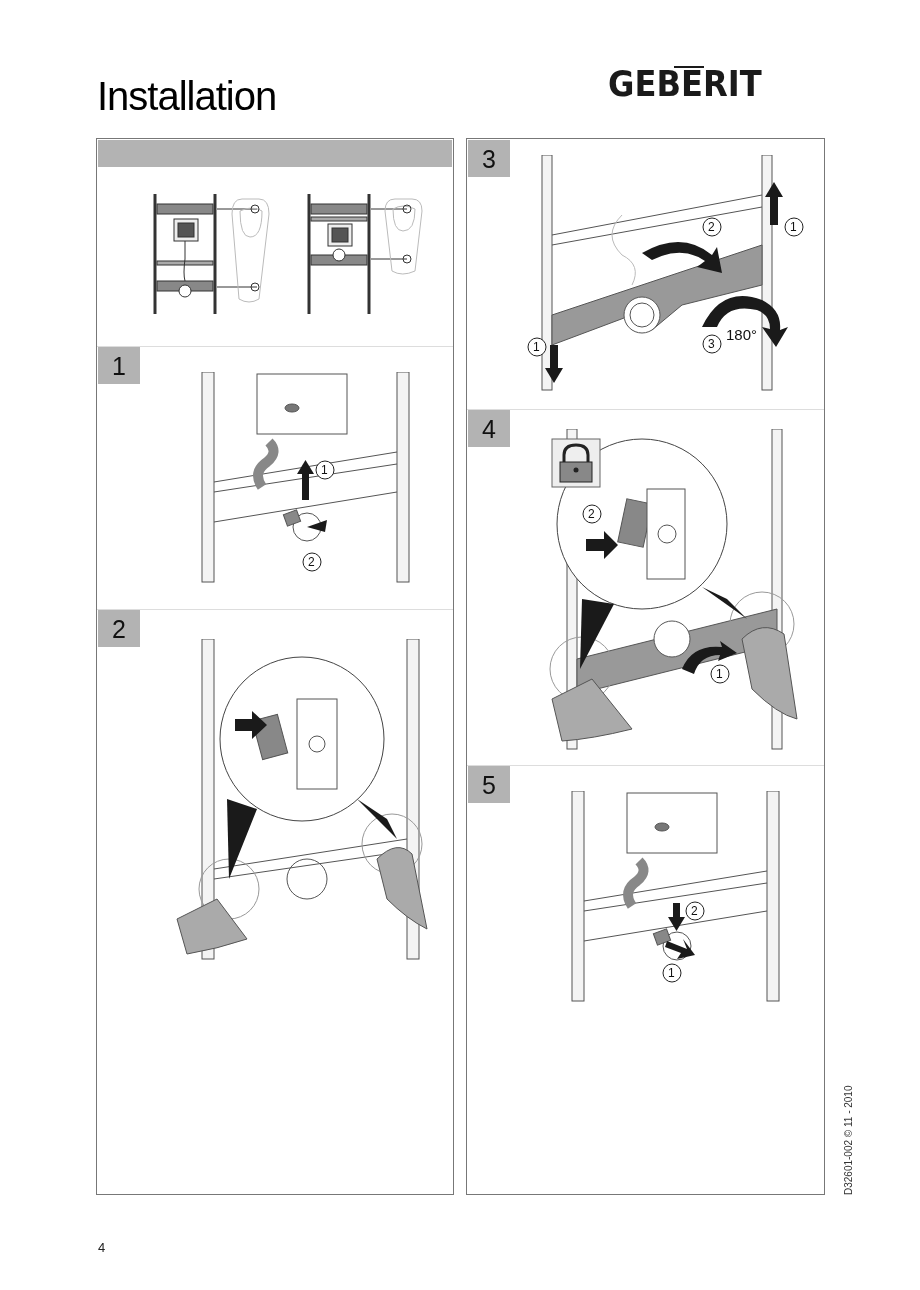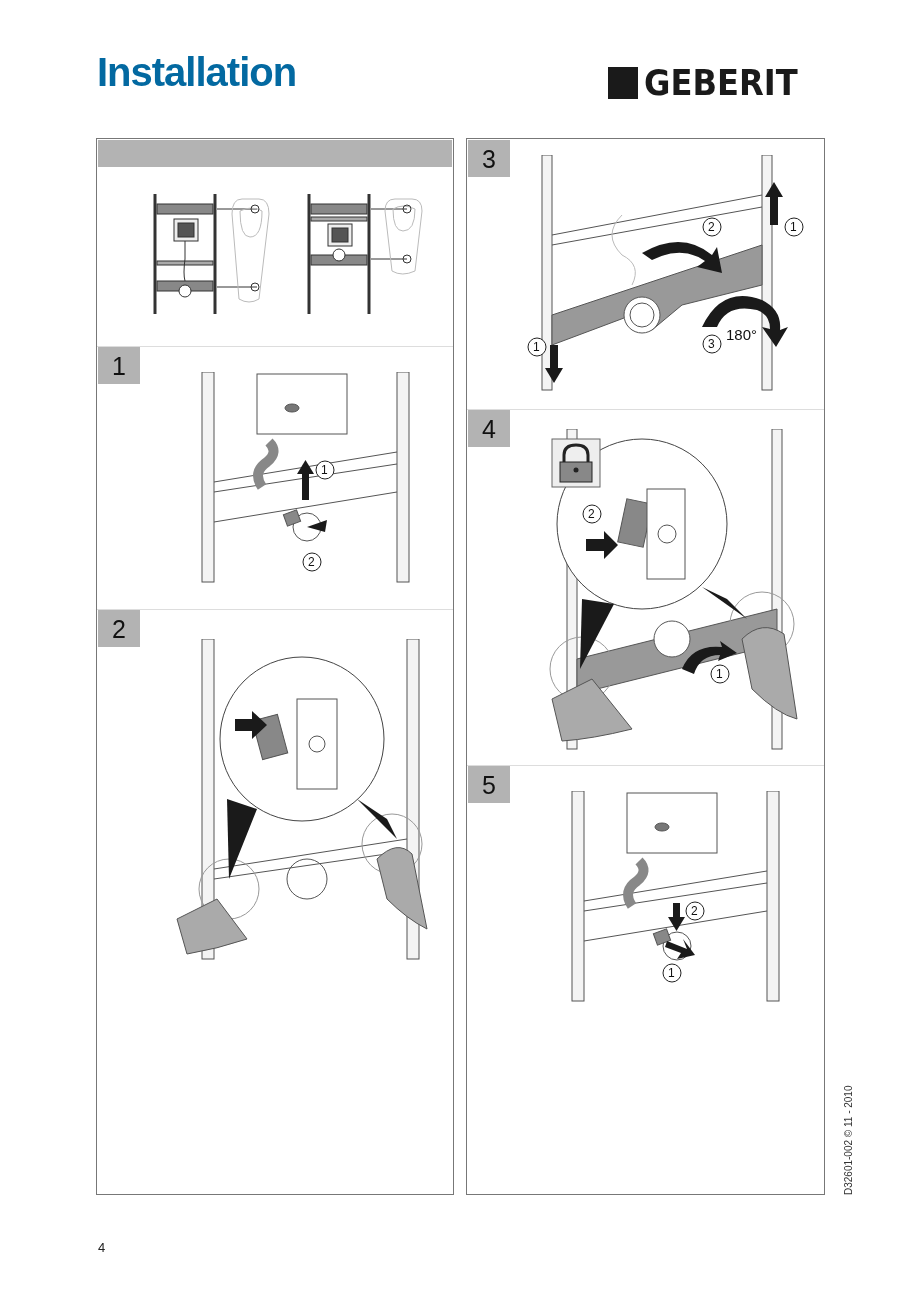--- a/index.html
+++ b/index.html
@@ -1,18 +1,18 @@
 <!DOCTYPE html>
 <html><head>
 <meta charset="utf-8">
 <style>
   html,body{margin:0;padding:0;background:#fff;}
   body{width:920px;height:1290px;position:relative;overflow:hidden;font-family:"Liberation Sans",sans-serif;color:#222;}
-  .title{position:absolute;left:97px;top:50px;font-size:40px;font-weight:700;letter-spacing:-1px;color:#0369a1;}
-  .logo{position:absolute;left:608px;top:66px;height:34px;display:flex;align-items:center;}
+  .title{position:absolute;left:97px;top:74px;font-size:40px;font-weight:400;letter-spacing:-1px;color:#000000;}
+  .logo{position:absolute;left:608px;top:66px;height:34px;display:flex;align-items:center;flex-direction:column;}
   .logo .sq{width:30px;height:32px;background:#1a1a1a;margin-right:6px;}
   .logo .txt{font-family:"DejaVu Sans",sans-serif;font-weight:bold;font-size:35px;letter-spacing:0px;color:#1a1a1a;line-height:32px;transform:scaleX(0.92);transform-origin:left;}
   .col{position:absolute;border:1px solid #777;background:#fff;box-sizing:border-box;}
   .col.left{left:96px;top:138px;width:358px;height:1057px;}
   .col.right{left:466px;top:138px;width:359px;height:1057px;}
   .panel{position:absolute;left:0;width:100%;border-bottom:1px solid #ddd;}
   .hdr-bar{position:absolute;left:1px;top:1px;right:1px;height:27px;background:#b3b3b3;}
   .step{position:absolute;left:1px;top:1px;width:42px;height:37px;background:#b3b3b3;font-size:25px;color:#111;text-align:center;line-height:38px;}
   .illus{position:absolute;}
   .footer-num{position:absolute;left:98px;top:1240px;font-size:13px;color:#222;}

